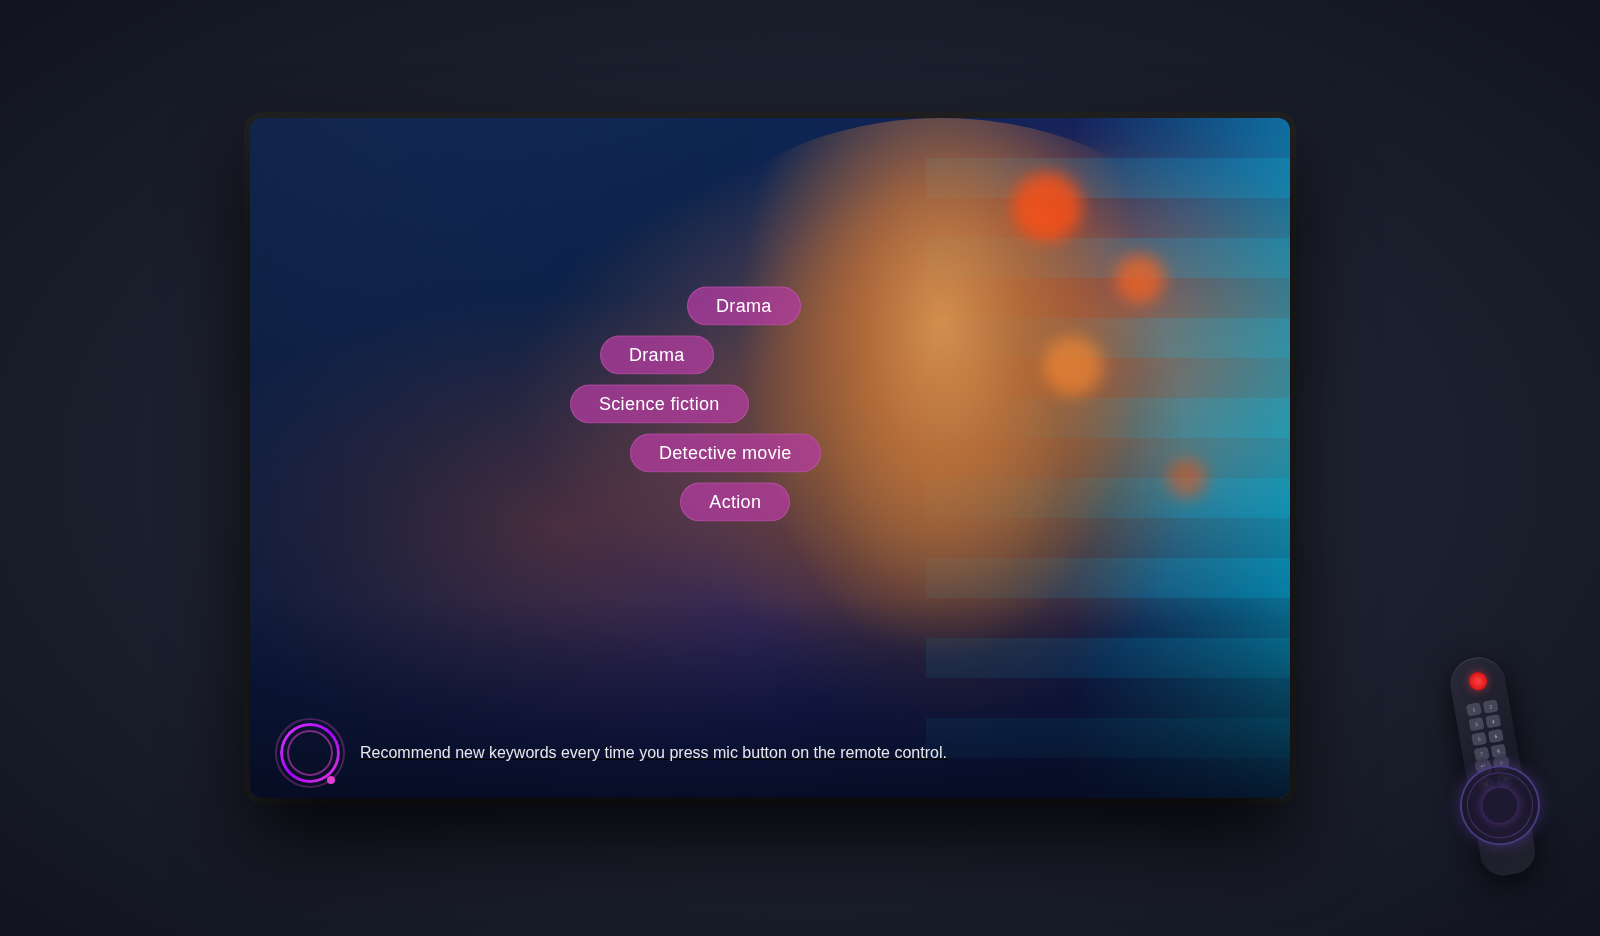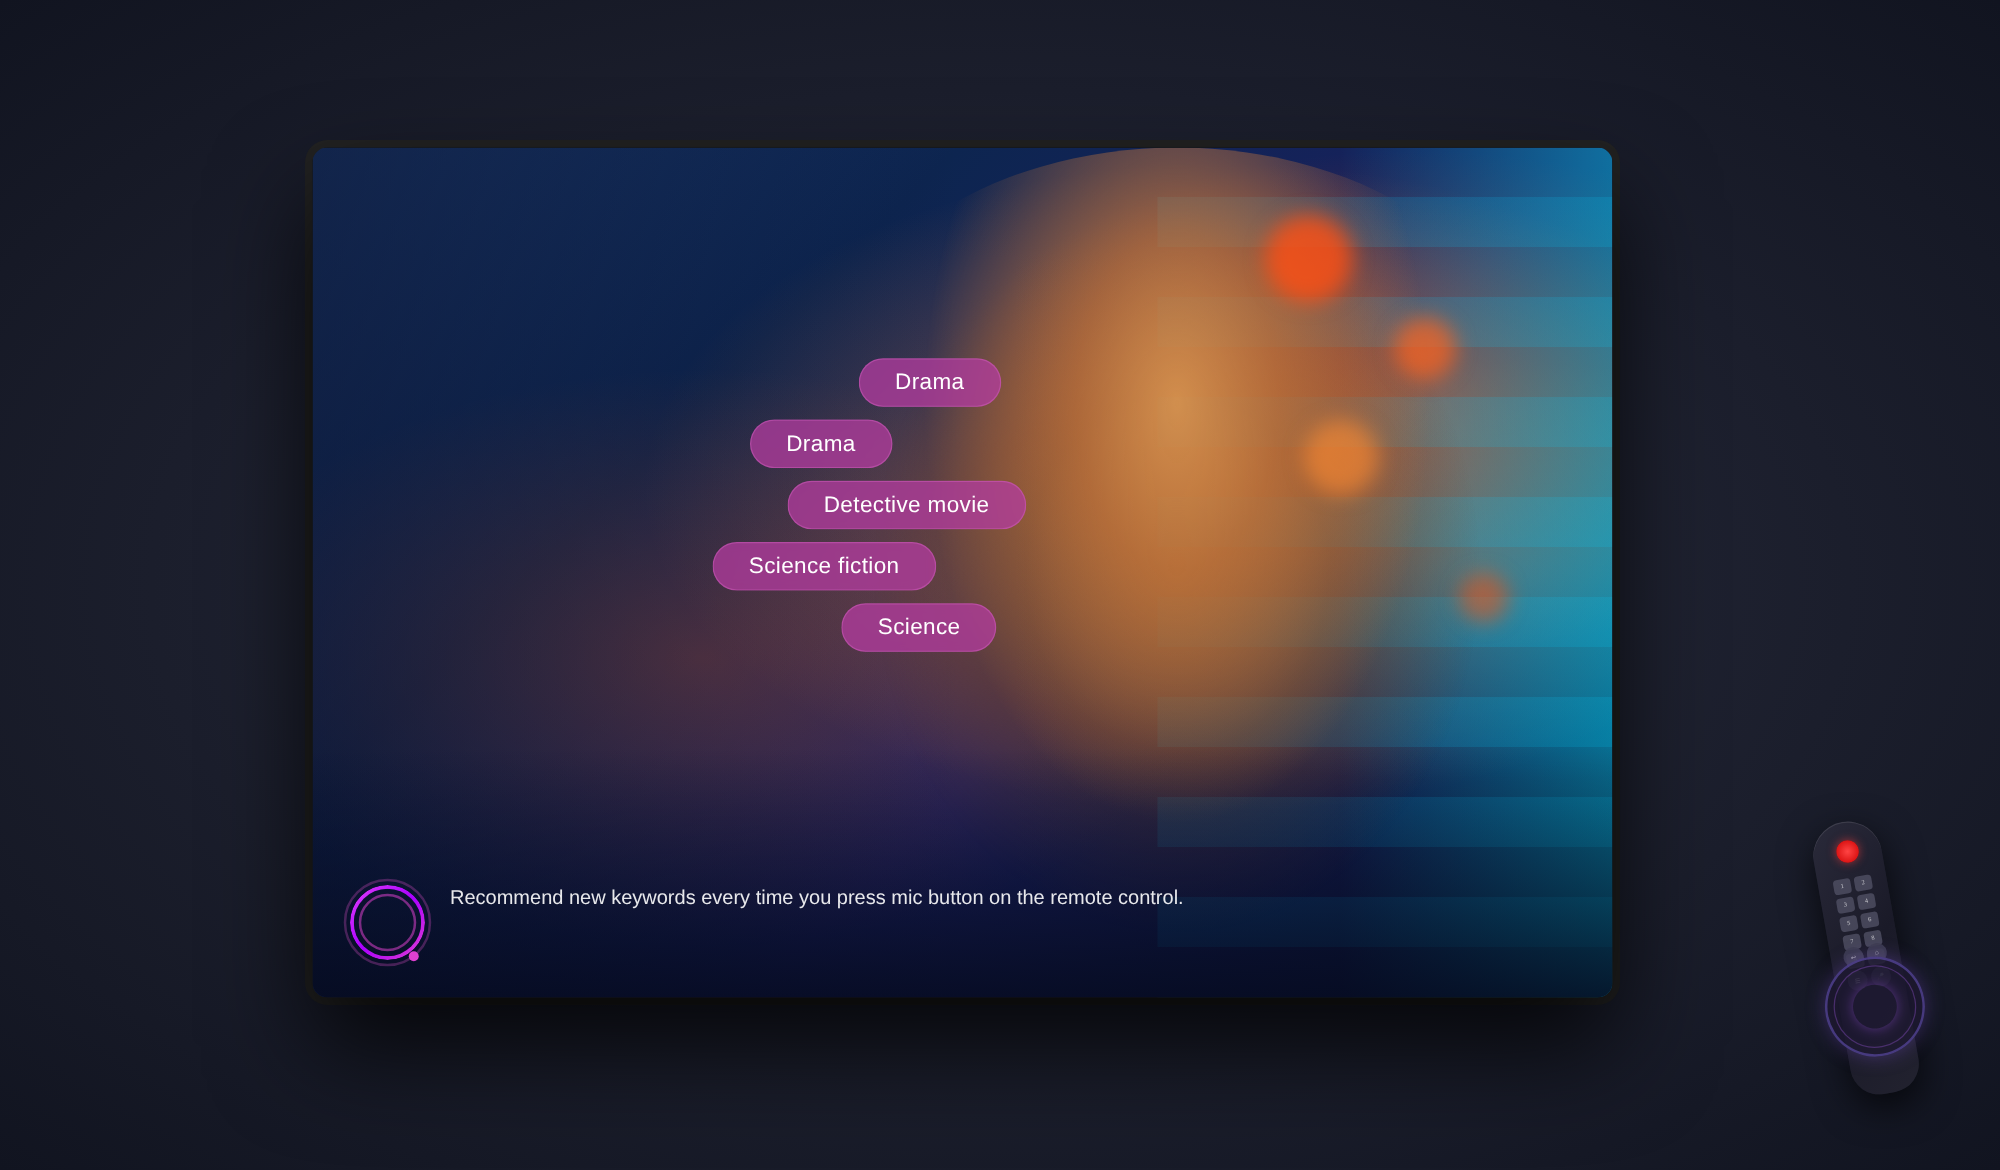--- a/index.html
+++ b/index.html
@@ -165,23 +165,25 @@
     .chip-trailer { align-self: center; margin-left: 80px; }
 
     
     .bottom-bar {
       position: absolute;
       bottom: 0;
       left: 0;
       right: 0;
       height: 90px;
       display: flex;
+      align-items: center;
       padding: 0 30px;
       gap: 20px;
       z-index: 10;
+      text-decoration: underline;
     }
 
     
     .voice-circle {
       width: 60px;
       height: 60px;
       border-radius: 50%;
       border: 3px solid transparent;
       background: transparent;
       position: relative;
@@ -370,23 +372,23 @@
     <div class="bokeh bokeh-3"></div>
     <div class="bokeh bokeh-4"></div>
 
     <div class="screen-overlay"></div>
     <div class="screen-bottom-overlay"></div>
 
 
     <div class="chips-container">
       <div class="chip chip-drama">Drama</div>
       <div class="chip chip-action">Drama</div>
+      <div class="chip chip-scifi">Science fiction</div>
       <div class="chip chip-detective">Detective movie</div>
-      <div class="chip chip-scifi">Science fiction</div>
-      <div class="chip chip-trailer">Science</div>
+      <div class="chip chip-trailer">Action</div>
     </div>
 
     <div class="bottom-bar">
       <div class="voice-circle">
         <div class="voice-ring"></div>
         <div class="voice-circle-inner"></div>
         <div class="voice-dot"></div>
       </div>
       <div class="bottom-text">Recommend new keywords every time you press mic button on the remote control.</div>
     </div>

